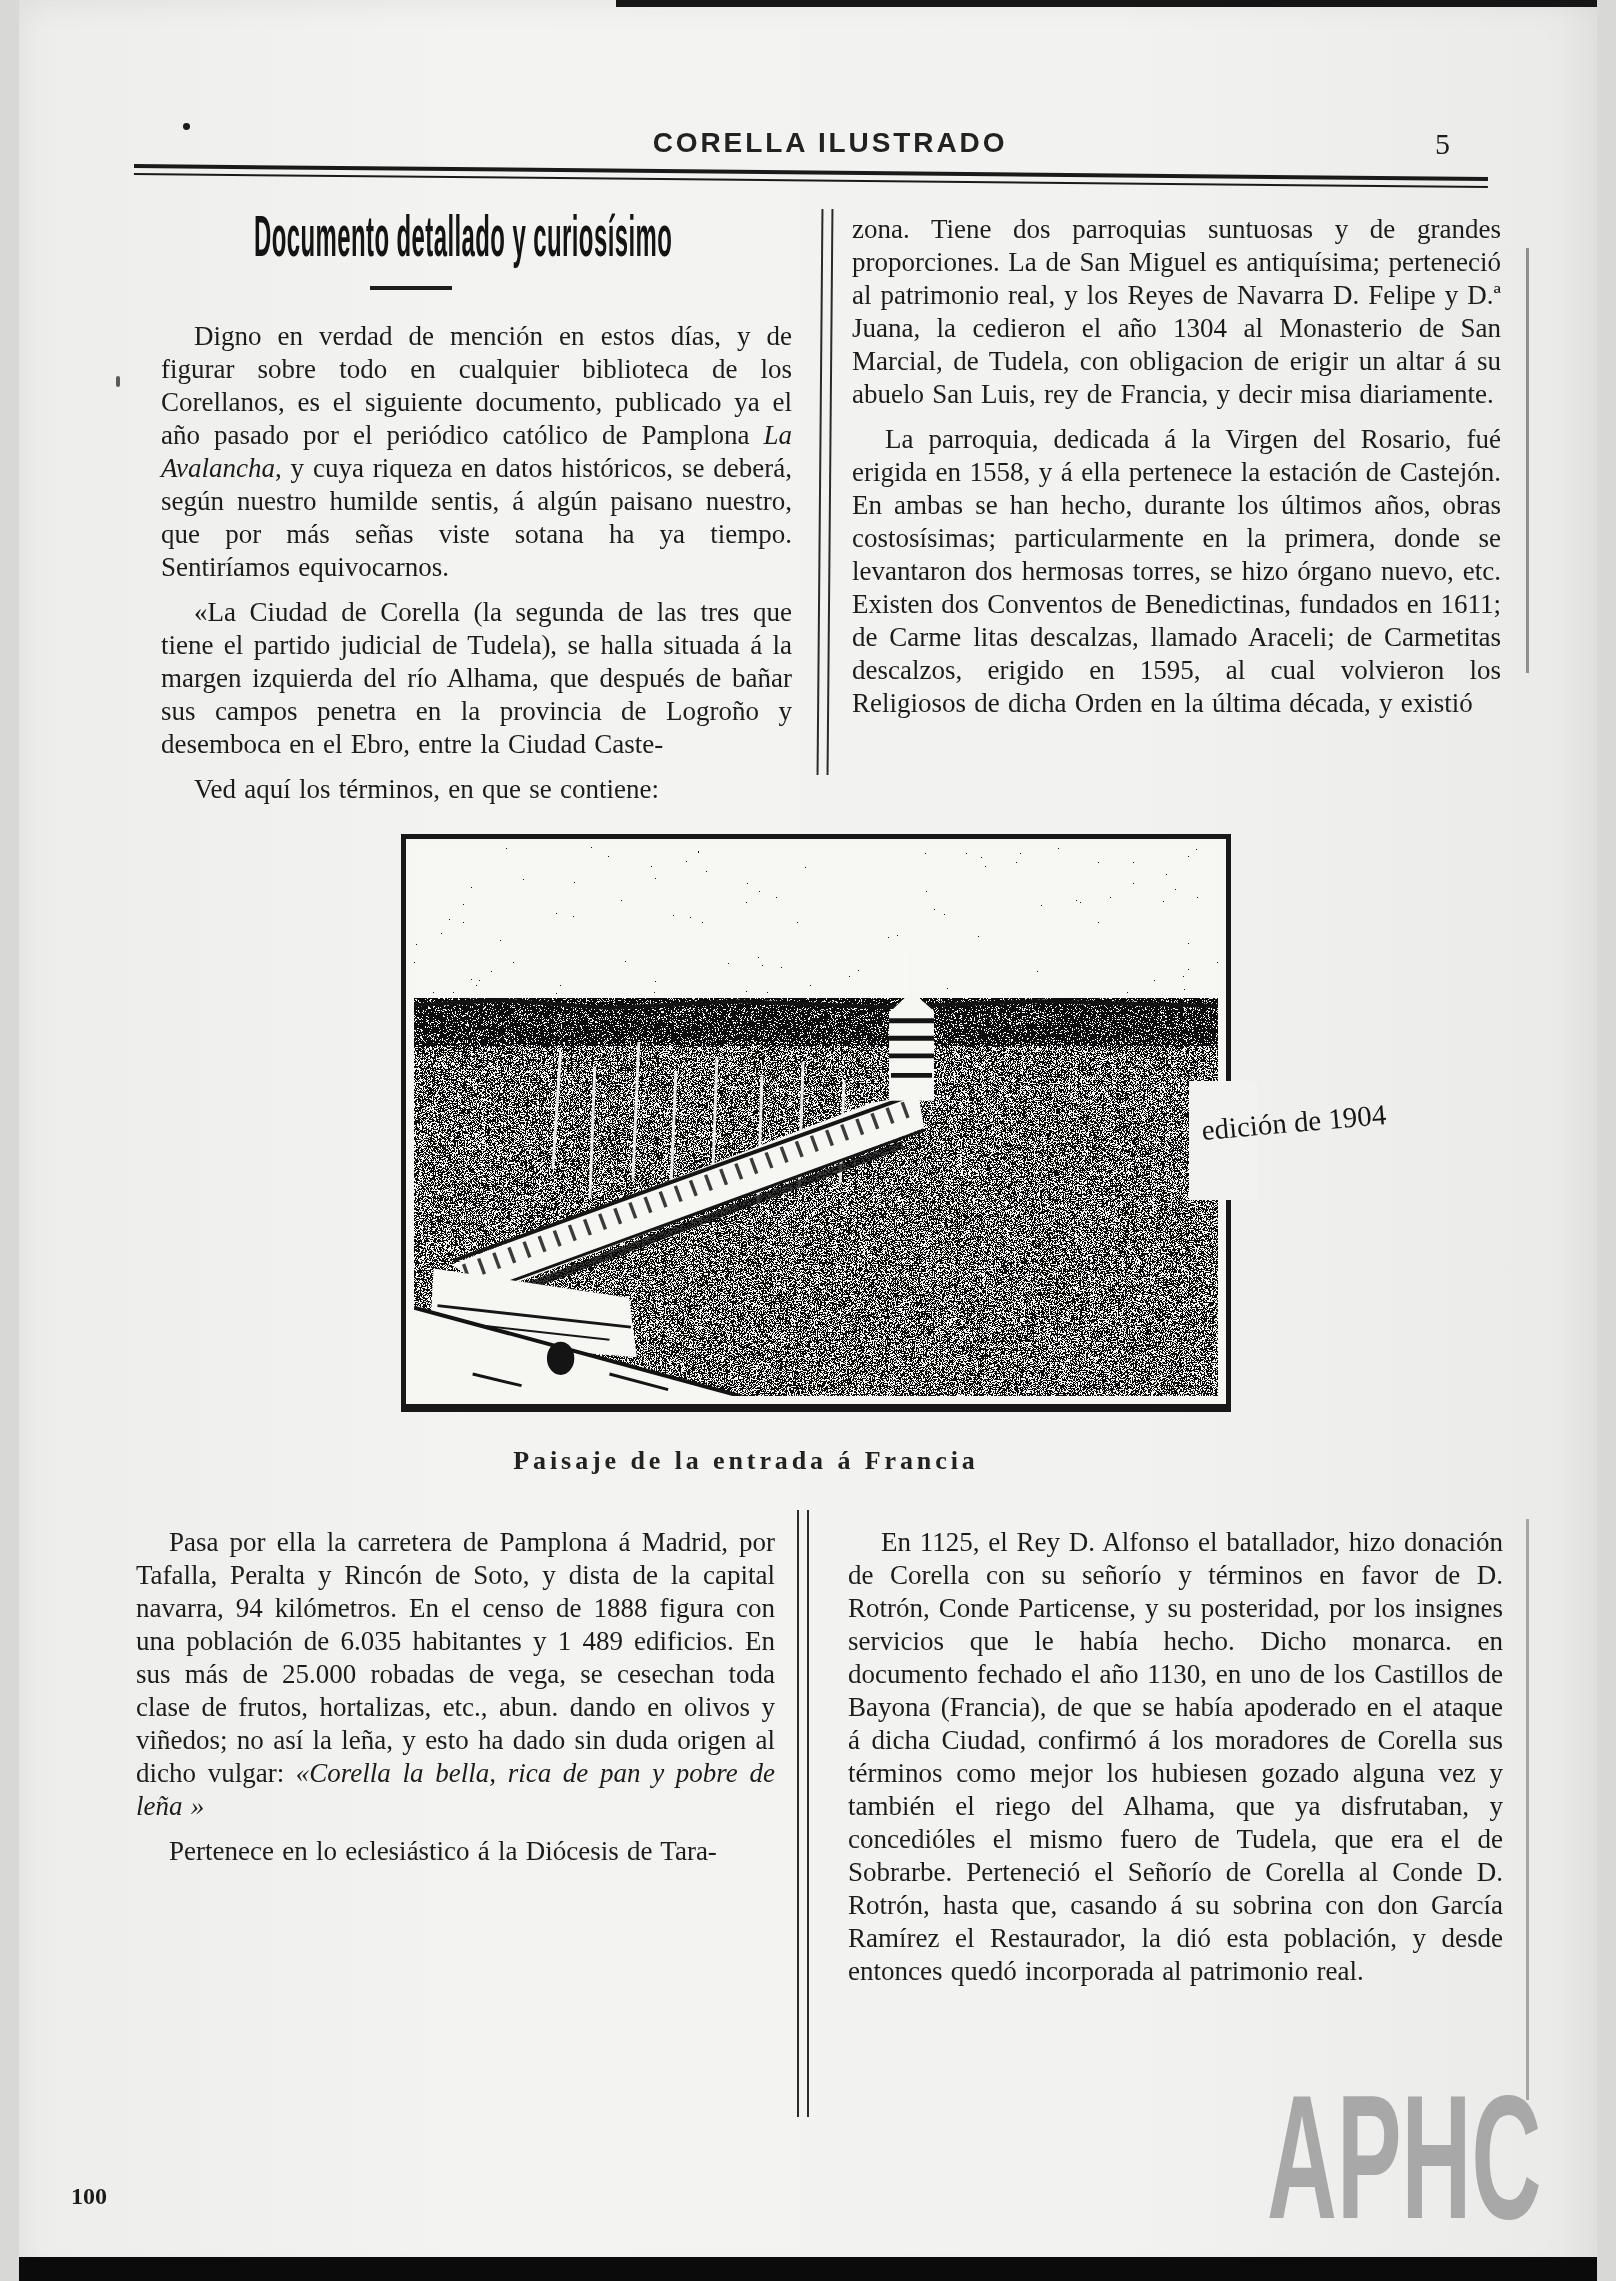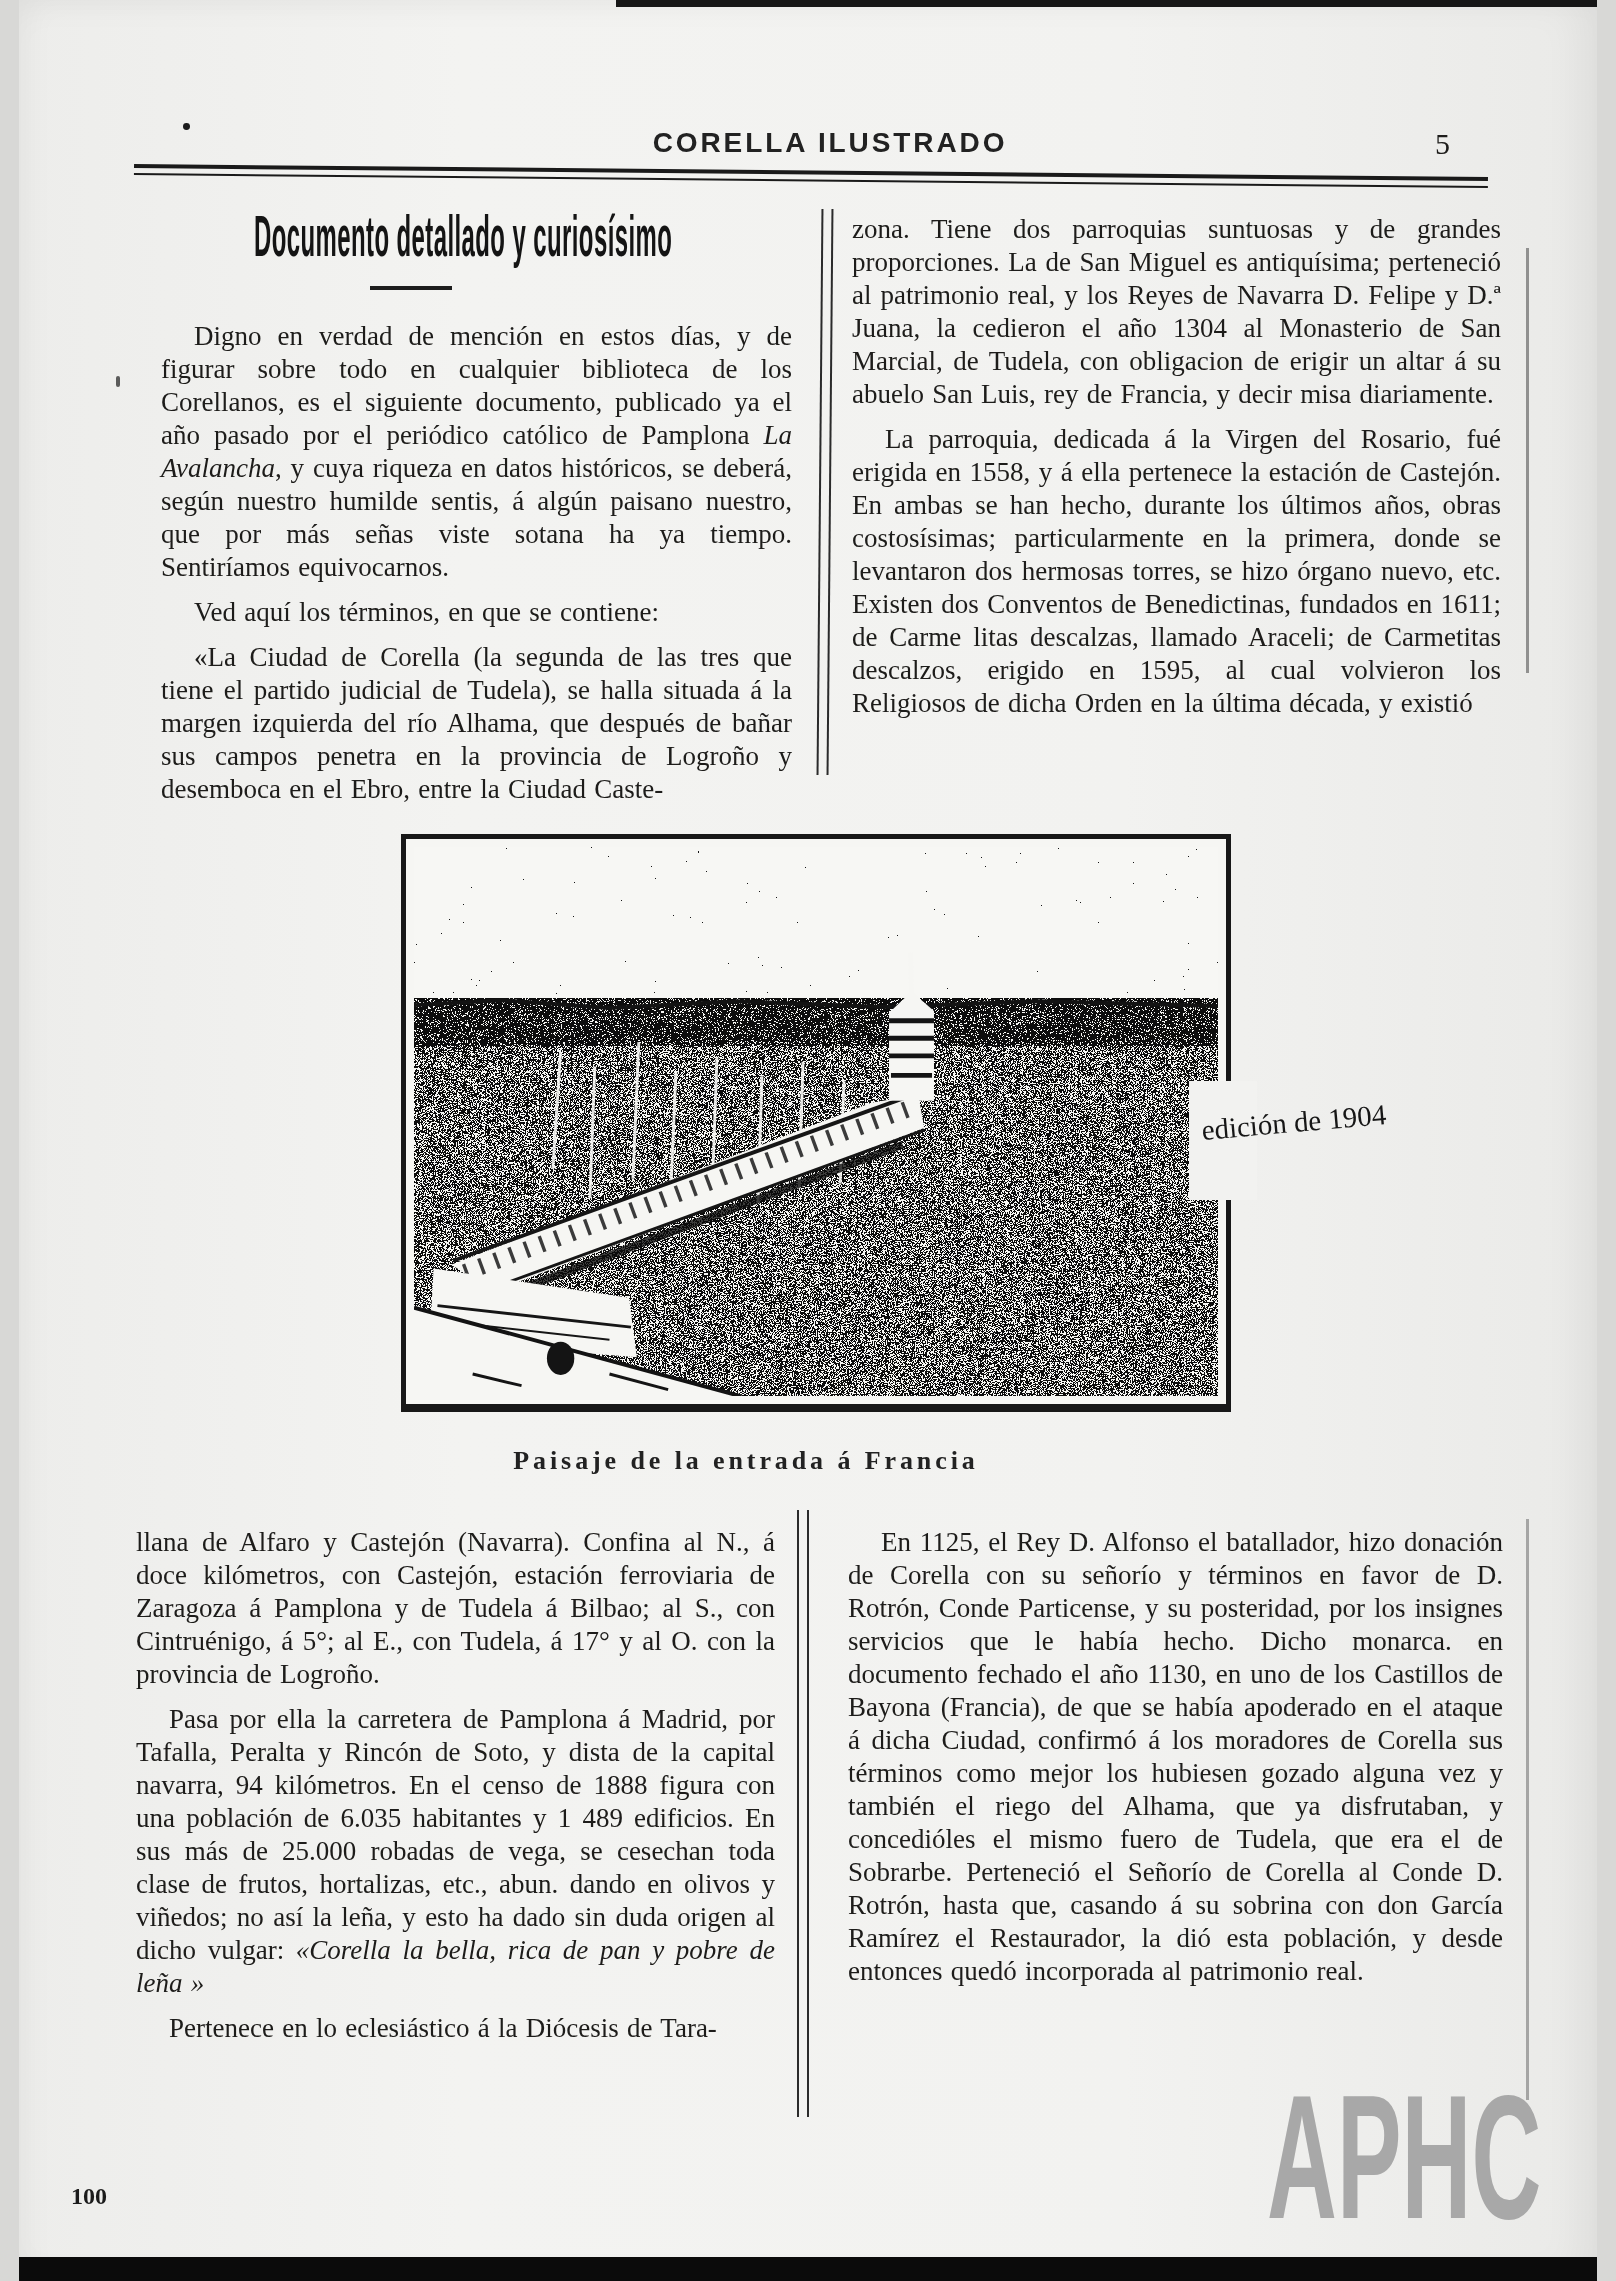--- a/index.html
+++ b/index.html
@@ -84,22 +84,22 @@
   <div class="pageno">5</div>
   <div class="header-rule"></div>
 
   <div class="article-title">
     <span class="condensed">Documento detallado y curiosísimo</span>
   </div>
   <div class="title-rule"></div>
 
   <section class="col col-tl">
     <p><span>Digno en verdad de mención en estos días, y de figurar sobre todo en cualquier biblioteca de los Corellanos, es el siguiente documento, publicado ya el año pasado por el periódico católico de Pamplona </span><i>La Avalancha</i><span>, y cuya riqueza en datos históricos, se deberá, según nuestro humilde sentis, á algún paisano nuestro, que por más señas viste sotana ha ya tiempo. Sentiríamos equivocarnos.</span></p>
+    <p>«La Ciudad de Corella (la segunda de las tres que tiene el partido judicial de Tudela), se halla situada á la margen izquierda del río Alhama, que después de bañar sus campos penetra en la provincia de Logroño y desemboca en el Ebro, entre la Ciudad Caste-</p>
     <p>Ved aquí los términos, en que se contiene:</p>
-    <p>«La Ciudad de Corella (la segunda de las tres que tiene el partido judicial de Tudela), se halla situada á la margen izquierda del río Alhama, que después de bañar sus campos penetra en la provincia de Logroño y desemboca en el Ebro, entre la Ciudad Caste-</p>
   </section>
 
   <div class="vdivider vd-top"></div>
 
   <section class="col col-tr">
     <p class="noindent">zona. Tiene dos parroquias suntuosas y de grandes proporciones. La de San Miguel es antiquísima; perteneció al patrimonio real, y los Reyes de Navarra D. Felipe y D.ª Juana, la cedieron el año 1304 al Monasterio de San Marcial, de Tudela, con obligacion de erigir un altar á su abuelo San Luis, rey de Francia, y decir misa diariamente.</p>
     <p>La parroquia, dedicada á la Virgen del Rosario, fué erigida en 1558, y á ella pertenece la estación de Castejón. En ambas se han hecho, durante los últimos años, obras costosísimas; particularmente en la primera, donde se levantaron dos hermosas torres, se hizo órgano nuevo, etc. Existen dos Conventos de Benedictinas, fundados en 1611; de Carme litas descalzas, llamado Araceli; de Carmetitas descalzos, erigido en 1595, al cual volvieron los Religiosos de dicha Orden en la última década, y existió</p>
   </section>
 
   <div class="edge-line el-top"></div>
@@ -180,21 +180,20 @@
       <path d="M200 540 L260 556" stroke="#141414" stroke-width="3"></path>
     </svg>
   </figure>
 
   <div class="photo-notch"></div>
   <div class="edition-note">edición de 1904</div>
 
   <div class="caption">Paisaje de la entrada á Francia</div>
 
   <section class="col col-bl">
-    <p class="noindent">llana de Alfaro y Castejón (Navarra). Confina al N., á doce kilómetros, con Castejón, estación ferroviaria de Zaragoza á Pamplona y de Tudela á Bilbao; al S., con Cintruénigo, á 5°; al E., con Tudela, á 17° y al O. con la provincia de Logroño.</p>
     <p><span>Pasa por ella la carretera de Pamplona á Madrid, por Tafalla, Peralta y Rincón de Soto, y dista de la capital navarra, 94 kilómetros. En el censo de 1888 figura con una población de 6.035 habitantes y 1 489 edificios. En sus más de 25.000 robadas de vega, se cesechan toda clase de frutos, hortalizas, etc., abun. dando en olivos y viñedos; no así la leña, y esto ha dado sin duda origen al dicho vulgar: </span><i>«Corella la bella, rica de pan y pobre de leña »</i></p>
     <p>Pertenece en lo eclesiástico á la Diócesis de Tara-</p>
   </section>
 
   <div class="vdivider vd-bottom"></div>
 
   <section class="col col-br">
     <p>En 1125, el Rey D. Alfonso el batallador, hizo donación de Corella con su señorío y términos en favor de D. Rotrón, Conde Particense, y su posteridad, por los insignes servicios que le había hecho. Dicho monarca. en documento fechado el año 1130, en uno de los Castillos de Bayona (Francia), de que se había apoderado en el ataque á dicha Ciudad, confirmó á los moradores de Corella sus términos como mejor los hubiesen gozado alguna vez y también el riego del Alhama, que ya disfrutaban, y concedióles el mismo fuero de Tudela, que era el de Sobrarbe. Perteneció el Señorío de Corella al Conde D. Rotrón, hasta que, casando á su sobrina con don García Ramírez el Restaurador, la dió esta población, y desde entonces quedó incorporada al patrimonio real.</p>
   </section>
 

